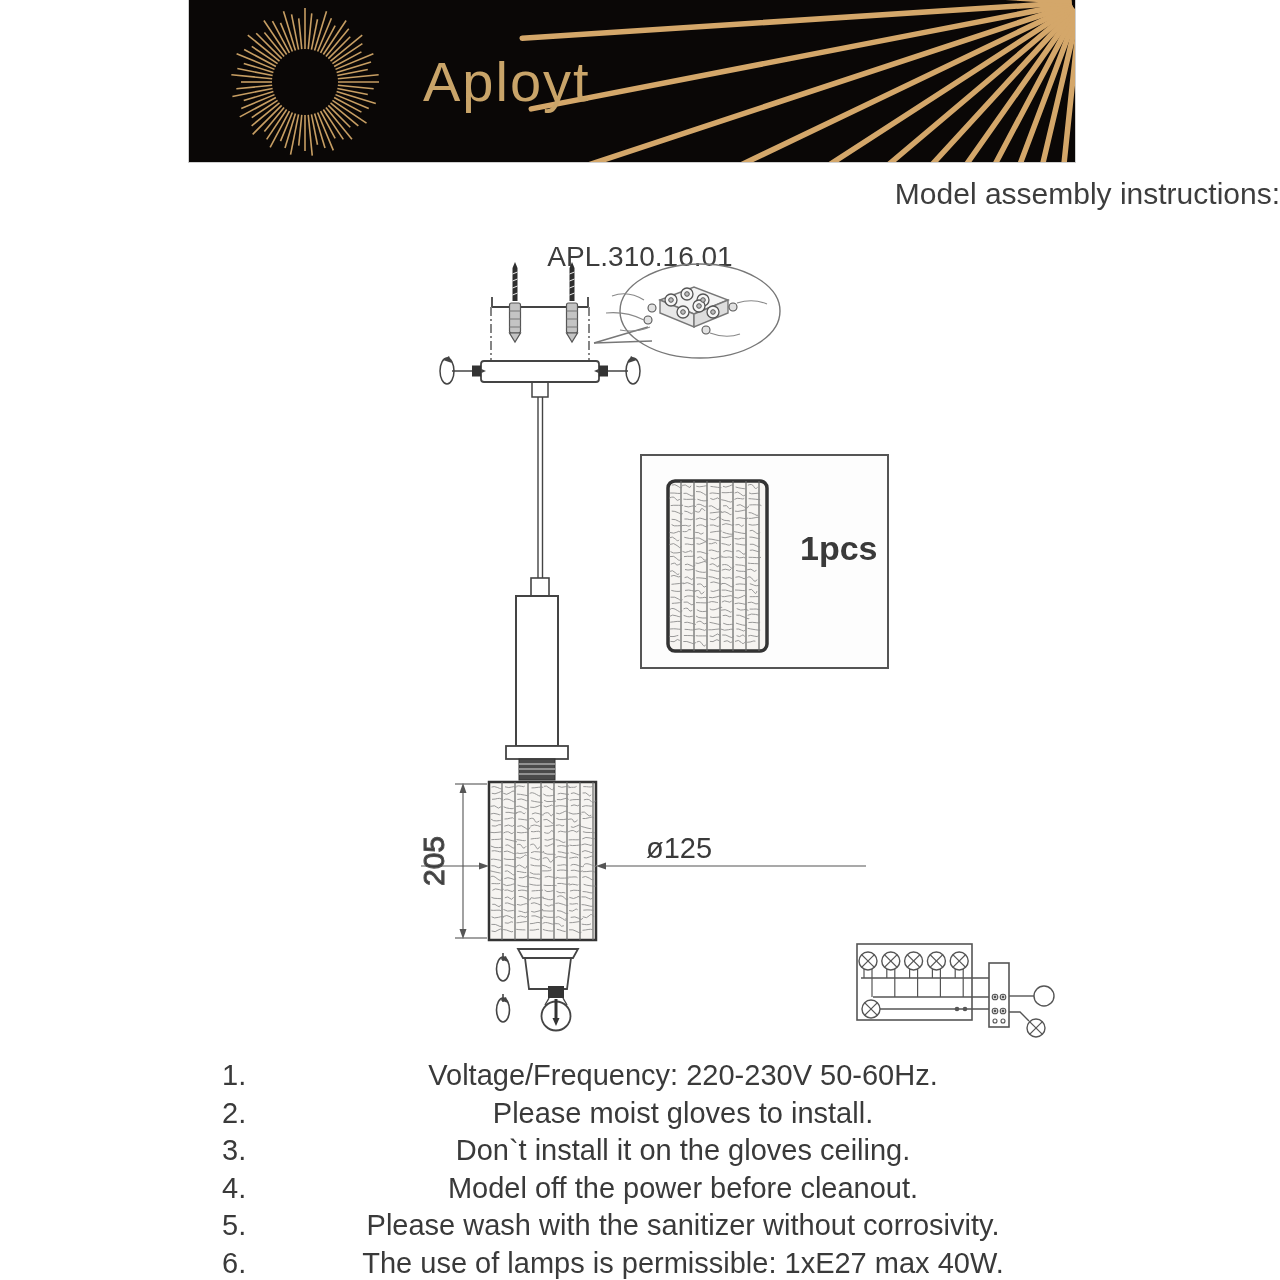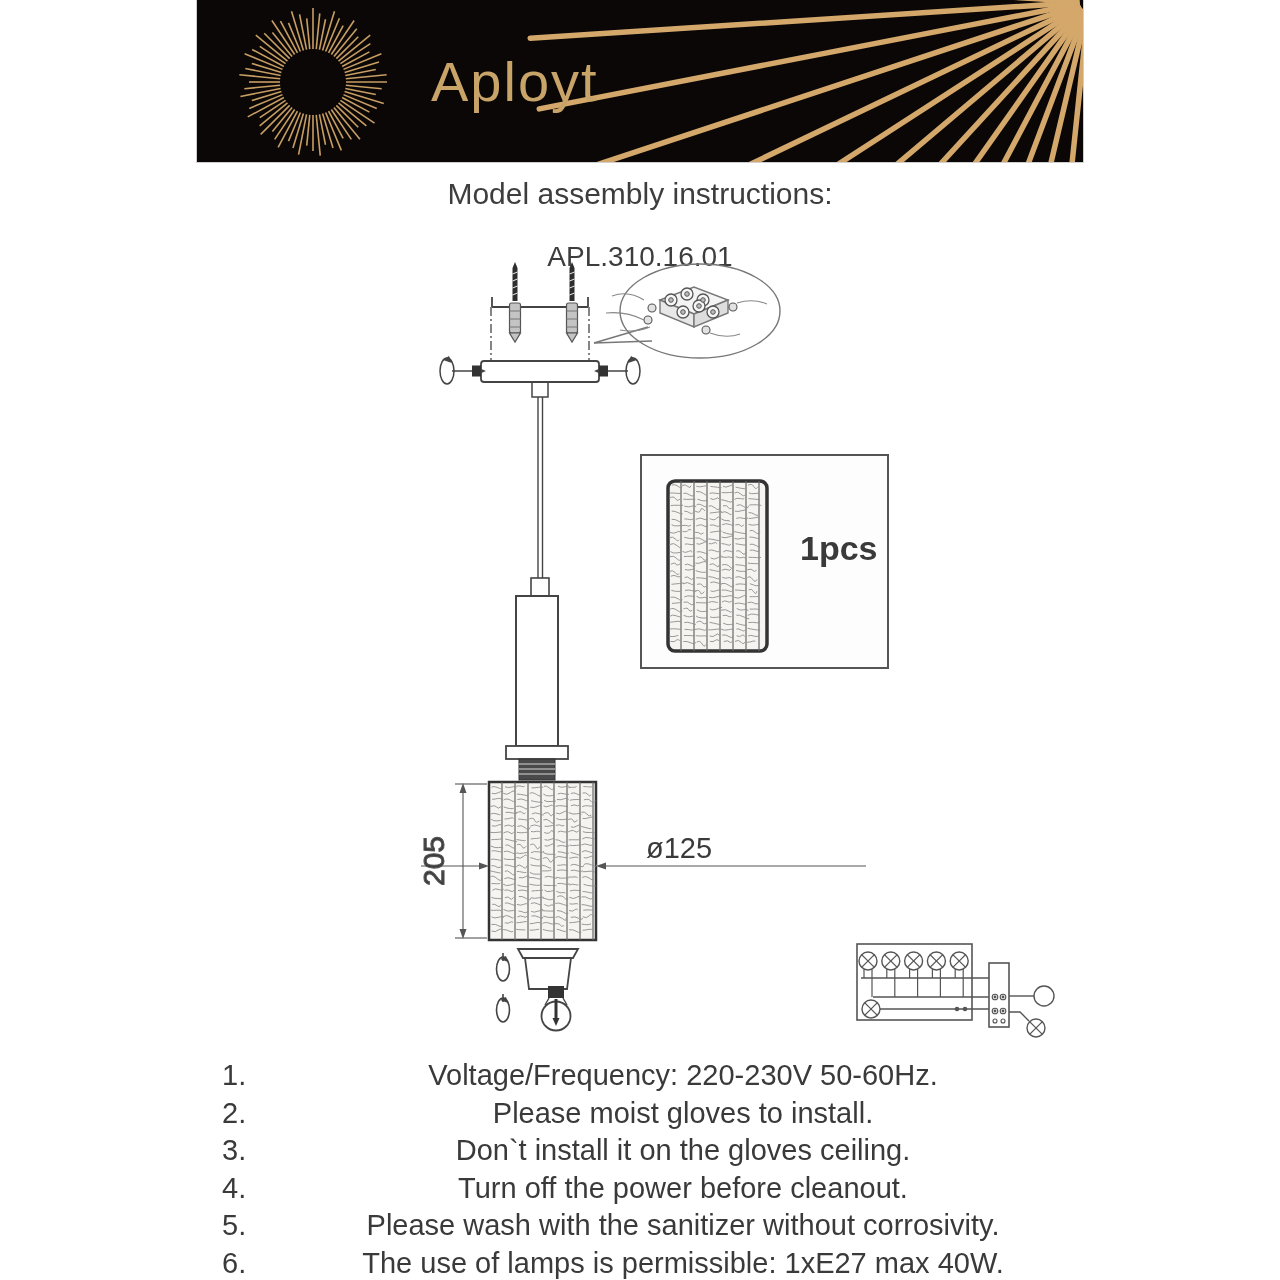--- a/index.html
+++ b/index.html
@@ -1,26 +1,26 @@
 <!DOCTYPE html>
 <html><head>
 <meta charset="utf-8">
 <style>
   html,body{margin:0;padding:0;background:#ffffff;}
   .page{position:relative;width:1280px;height:1280px;background:#ffffff;overflow:hidden;
         font-family:"Liberation Sans",sans-serif;color:#3c3c3c;}
   
-  .banner{position:absolute;left:196px;top:0;width:886px;height:162px;background:#0a0706;
+  .banner{position:absolute;left:188px;top:0;width:886px;height:162px;background:#0a0706;
           border:1px solid #cfcfcf;border-top:none;overflow:hidden;}
   .banner svg{position:absolute;left:0;top:0;}
   .brand{position:absolute;left:234px;top:42px;font-size:56px;line-height:80px;
          color:#c9a469;letter-spacing:2px;font-weight:400;}
   
   .title-block{position:absolute;left:0;top:176px;width:1280px;text-align:center;}
-  .title-main{font-size:30px;line-height:36px;color:#3d3d3d;}
+  .title-main{font-size:30px;line-height:36px;color:#3d3d3d;text-align:right;}
   .title-model{font-size:28px;line-height:34px;color:#3d3d3d;margin-top:28px;}
   
   .diagram{position:absolute;left:400px;top:253px;width:730px;height:806px;}
   .diagram text{font-family:"Liberation Sans",sans-serif;fill:#3a3a3a;}
   
   .instructions{position:absolute;left:222px;top:1057px;width:880px;}
   .inst-row{display:flex;font-size:29px;line-height:37.5px;color:#3a3a3a;}
   .inst-num{width:42px;flex:0 0 42px;}
   .inst-text{flex:1;text-align:center;}
 </style>
@@ -729,21 +729,21 @@
     <div class="inst-row">
       <span class="inst-num">2.</span>
       <span class="inst-text">Please moist gloves to install.</span>
     </div>
     <div class="inst-row">
       <span class="inst-num">3.</span>
       <span class="inst-text">Don`t install it on the gloves ceiling.</span>
     </div>
     <div class="inst-row">
       <span class="inst-num">4.</span>
-      <span class="inst-text">Turn off the power before cleanout.</span>
+      <span class="inst-text">Model off the power before cleanout.</span>
     </div>
     <div class="inst-row">
       <span class="inst-num">5.</span>
       <span class="inst-text">Please wash with the sanitizer without corrosivity.</span>
     </div>
     <div class="inst-row">
       <span class="inst-num">6.</span>
       <span class="inst-text">The use of lamps is permissible: 1xE27 max 40W.</span>
     </div>
   </div>

